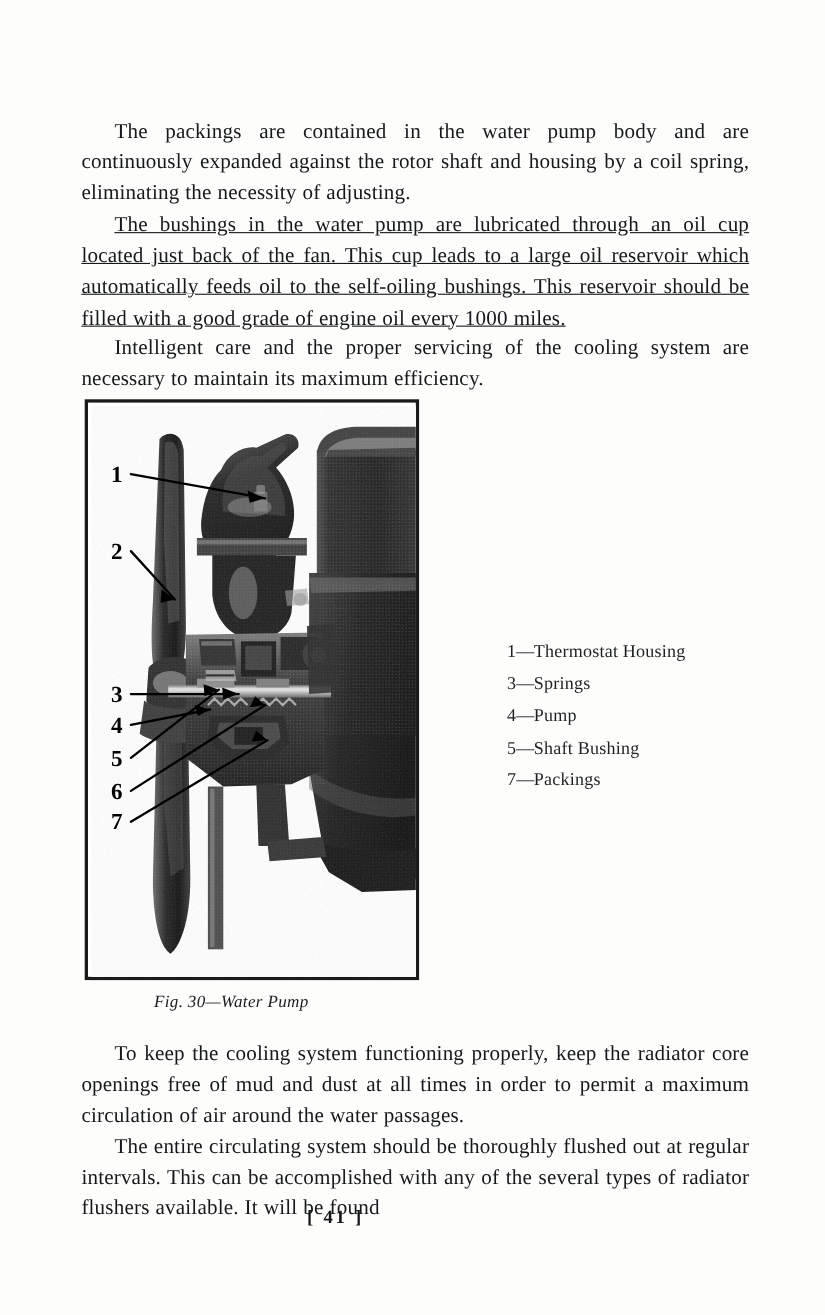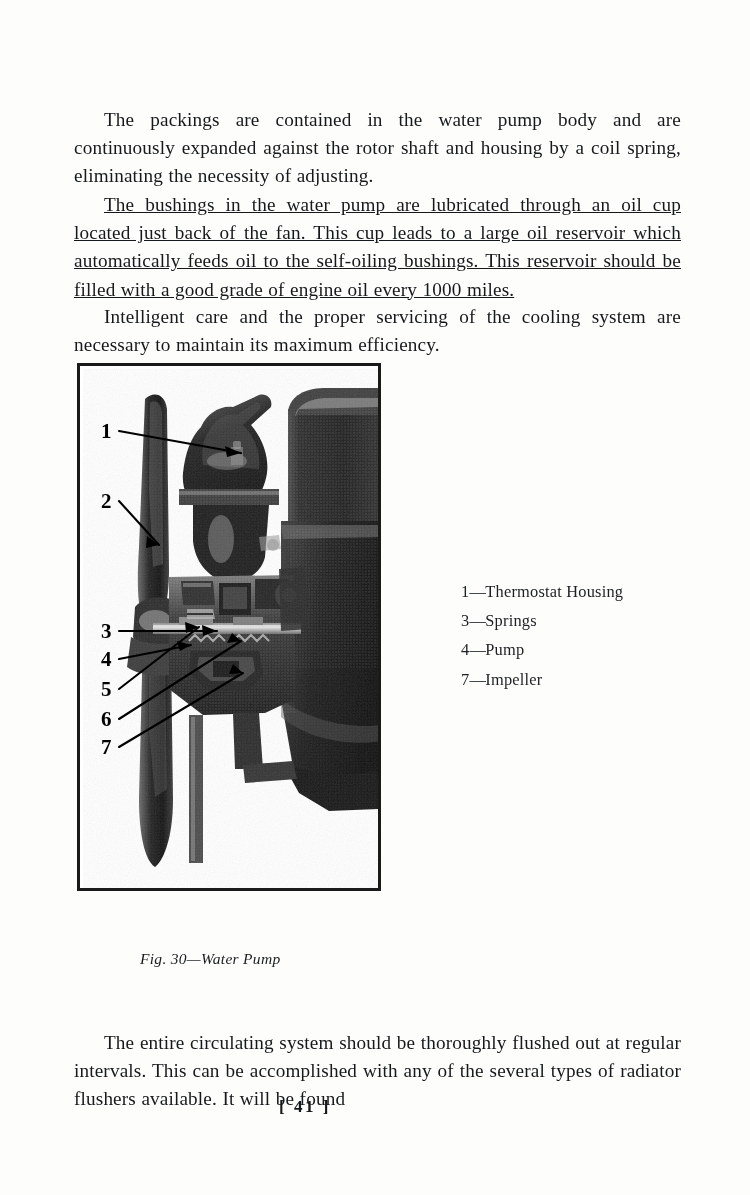--- a/index.html
+++ b/index.html
@@ -78,21 +78,20 @@
 
   .fig-caption {
     position: absolute;
     left: 140px;
     top: 886px;
     font-size: 15.5px;
     font-style: italic;
     letter-spacing: 0.3px;
     color: #1a1d1f;
     white-space: nowrap;
-    margin-top: 48px;
   }
 
   
   .legend {
     position: absolute;
     left: 461px;
     top: 518px;
     width: 230px;
     margin-top: 43px;
   }
@@ -304,24 +303,30 @@
     <div class="legend-item">
       <span class="legend-num">1</span><span class="legend-dash">—</span><span class="legend-label">Thermostat Housing</span>
     </div>
     <div class="legend-item">
       <span class="legend-num">3</span><span class="legend-dash">—</span><span class="legend-label">Springs</span>
     </div>
     <div class="legend-item">
       <span class="legend-num">4</span><span class="legend-dash">—</span><span class="legend-label">Pump</span>
     </div>
     <div class="legend-item">
-      <span class="legend-num">7</span><span class="legend-dash">—</span><span class="legend-label">Impeller</span>
-    </div>
-  </div>
-
+      <span class="legend-num">5</span><span class="legend-dash">—</span><span class="legend-label">Shaft Bushing</span>
+    </div>
+    <div class="legend-item">
+      <span class="legend-num">7</span><span class="legend-dash">—</span><span class="legend-label">Packings</span>
+    </div>
+  </div>
+
+  <div class="textblock" id="para-4">
+    <p class="para">To keep the cooling system functioning properly, keep the radiator core openings free of mud and dust at all times in order to permit a maximum circulation of air around the water passages.</p>
+  </div>
 
   <div class="textblock" id="para-5">
     <p class="para last-line-natural">The entire circulating system should be thoroughly flushed out at regular intervals. This can be accomplished with any of the several types of radiator flushers available. It will be found</p>
   </div>
 
   <div class="page-number">[ 41 ]</div>
 
 </div>
 
 </body></html>

